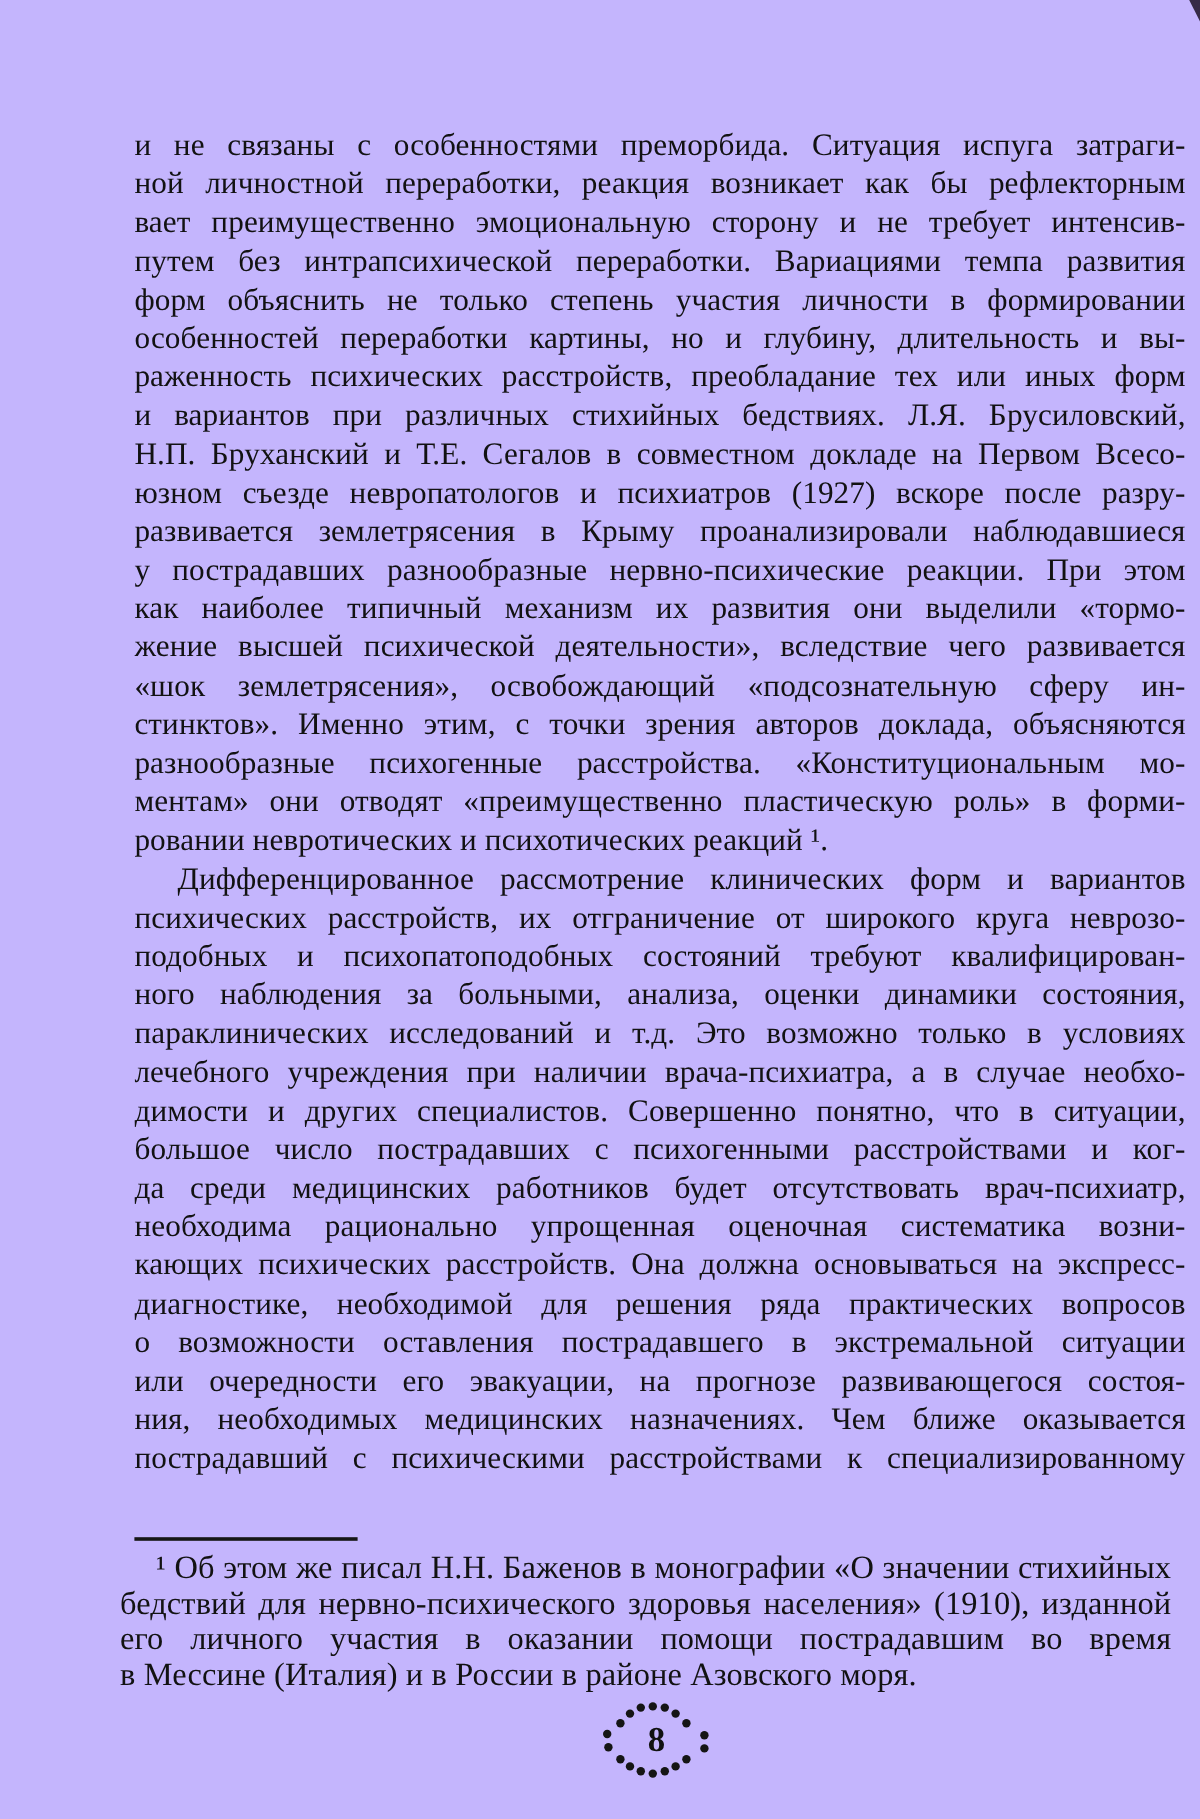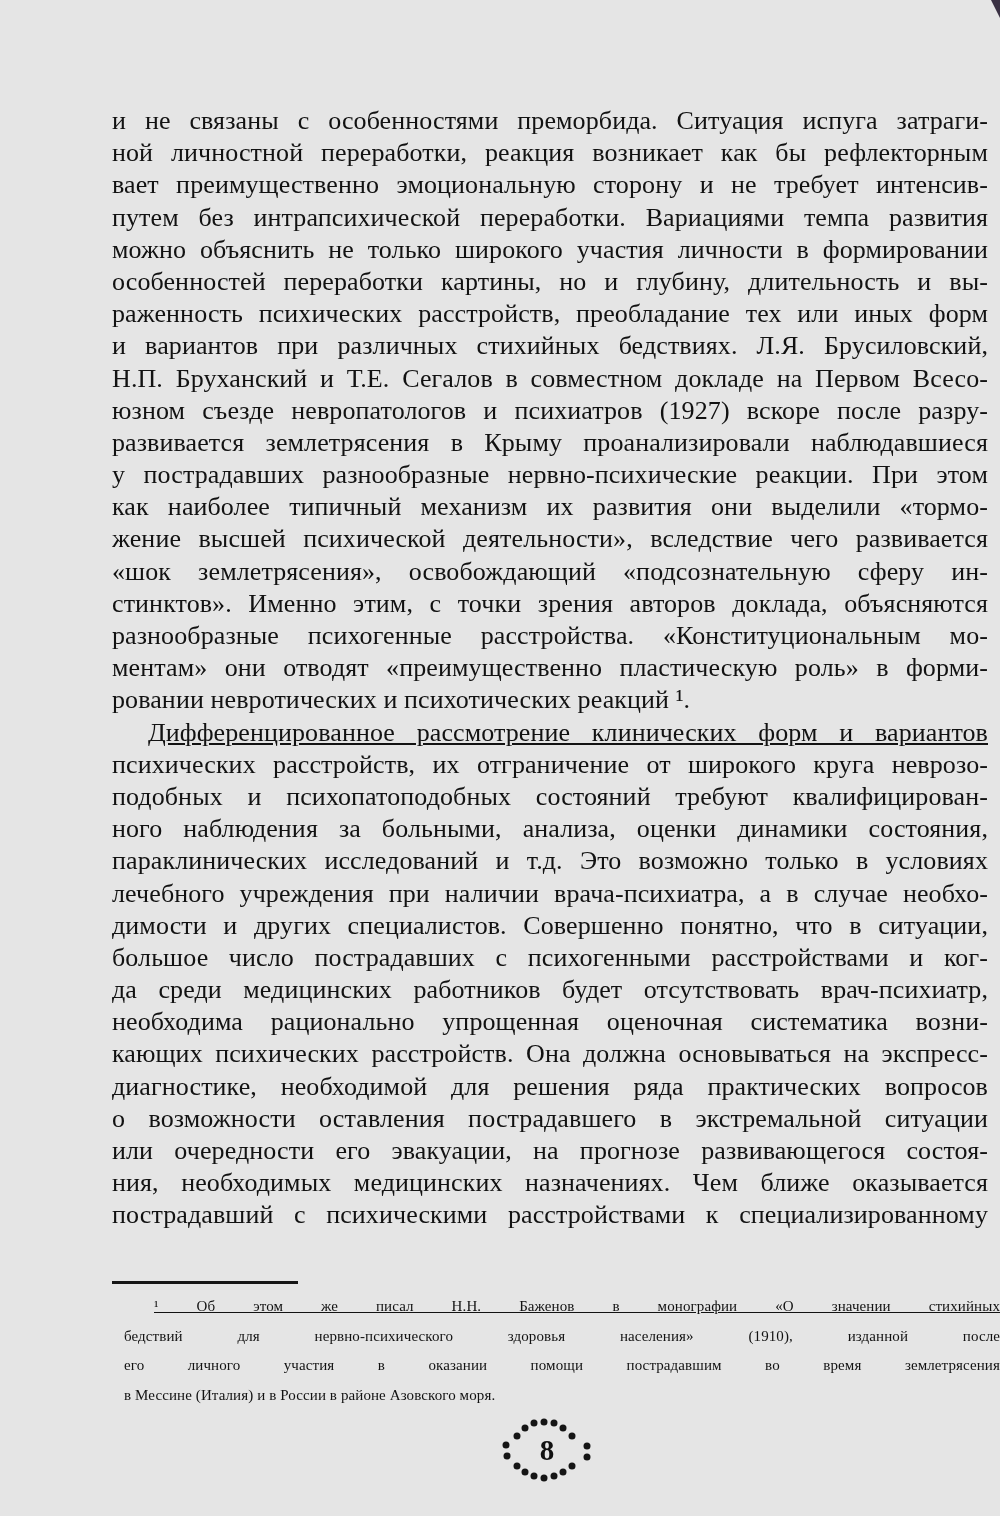--- a/index.html
+++ b/index.html
@@ -6,50 +6,50 @@
   body {
     width: 1000px; height: 1516px;
     background: #ffffff;
     position: relative;
     font-family: "Liberation Serif", serif;
     color: #121212;
     overflow: hidden;
   }
   .page {
     position: absolute; inset: 0;
-    background: #e5e5e5;
+    background: #c4b5fd;
   }
   .main-text {
     position: absolute;
     left: 112px; top: 105px; width: 876px;
     font-size: 26px;
     line-height: 32.2px;
     letter-spacing: 0.1px;
   }
   .line {
     text-align: justify;
     text-align-last: justify;
     height: 32.2px;
     overflow: hidden;
   }
   .line.no-stretch {
     text-align: right;
     text-align-last: left;
   }
-  .line.indent { text-indent: 36px; text-decoration: underline; }
+  .line.indent { text-indent: 36px; }
   .footnote-rule {
     position: absolute;
     left: 112px; top: 1281px;
     width: 186px; height: 3px;
     background: #161616;
   }
   .footnote {
     position: absolute;
-    left: 124px; top: 1292px; width: 876px;
-    font-size: 15px;
+    left: 100px; top: 1292px; width: 876px;
+    font-size: 27px;
     line-height: 29.5px;
     letter-spacing: 0.1px;
   }
   .footnote .line { height: 29.5px; }
   .footnote .line.indent { text-indent: 30px; }
   .ornament {
     position: absolute;
     left: 497px; top: 1416px;
     width: 100px; height: 68px;
   }
@@ -73,21 +73,21 @@
 </head>
 <body>
 
 <div class="page">
 
   <div class="main-text" id="main-text">
       <div class="line">и не связаны с особенностями преморбида. Ситуация испуга затраги-</div>
       <div class="line">ной личностной переработки, реакция возникает как бы рефлекторным</div>
       <div class="line">вает преимущественно эмоциональную сторону и не требует интенсив-</div>
       <div class="line">путем без интрапсихической переработки. Вариациями темпа развития</div>
-      <div class="line">можно объяснить не только широкого участия личности в формировании</div>
+      <div class="line">форм объяснить не только степень участия личности в формировании</div>
       <div class="line">особенностей переработки картины, но и глубину, длительность и вы-</div>
       <div class="line">раженность психических расстройств, преобладание тех или иных форм</div>
       <div class="line">и вариантов при различных стихийных бедствиях. Л.Я. Брусиловский,</div>
       <div class="line">Н.П. Бруханский и Т.Е. Сегалов в совместном докладе на Первом Всесо-</div>
       <div class="line">юзном съезде невропатологов и психиатров (1927) вскоре после разру-</div>
       <div class="line">развивается землетрясения в Крыму проанализировали наблюдавшиеся</div>
       <div class="line">у пострадавших разнообразные нервно-психические реакции. При этом</div>
       <div class="line">как наиболее типичный механизм их развития они выделили «тормо-</div>
       <div class="line">жение высшей психической деятельности», вследствие чего развивается</div>
       <div class="line">«шок землетрясения», освобождающий «подсознательную сферу ин-</div>

